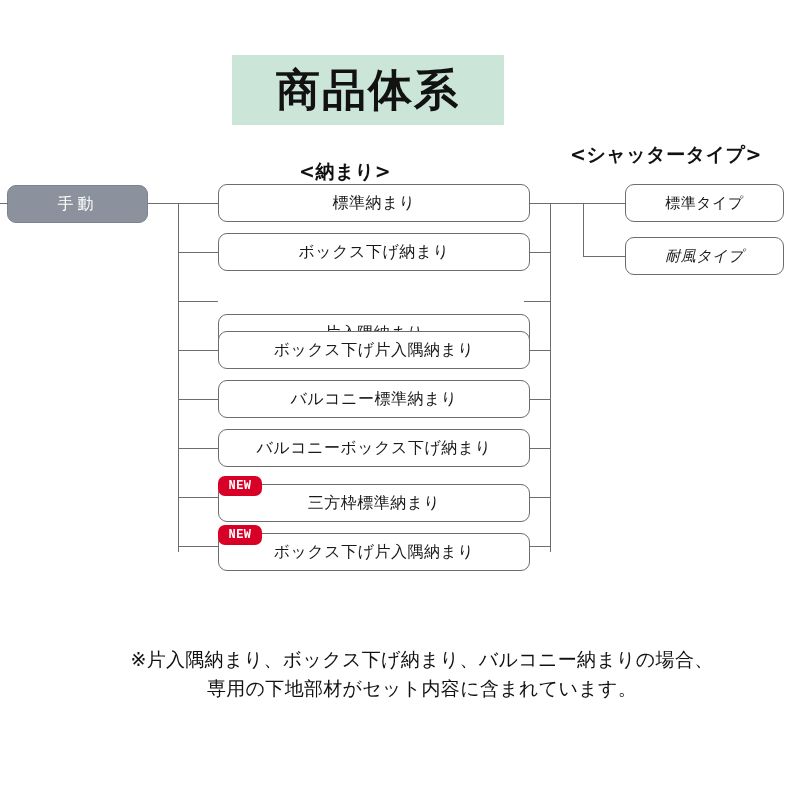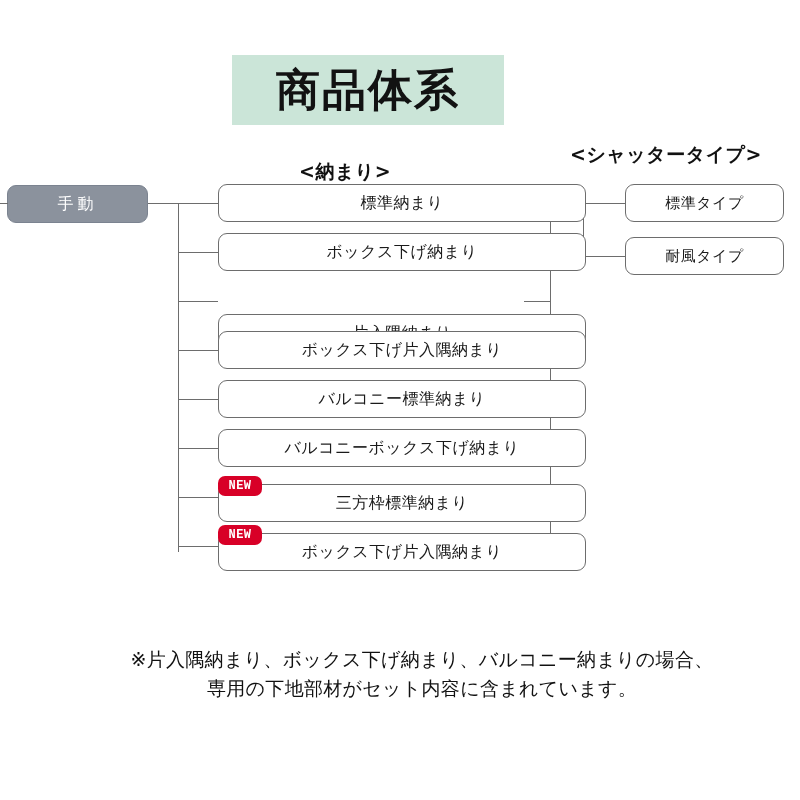--- a/index.html
+++ b/index.html
@@ -86,21 +86,21 @@
     justify-content: center;
   }
   .node-box .node-label {
     font-size: 16px;
     color: #1a1a1a;
     white-space: nowrap;
     letter-spacing: 0.5px;
   }
   .mid-box {
     left: 218px;
-    width: 368px;
+    width: 312px;
     height: 38px;
   }
   .right-box {
     left: 625px;
     width: 159px;
     height: 38px;
   }
   .right-box .node-label { font-size: 15px; }
 
   
@@ -222,21 +222,21 @@
   <div class="new-badge" style="top:476px;">
     <span class="badge-text">NEW</span>
   </div>
   <div class="new-badge" style="top:525px;">
     <span class="badge-text">NEW</span>
   </div>
 
   <div class="node-box right-box" style="top:184px;">
     <span class="node-label">標準タイプ</span>
   </div>
-  <div class="node-box right-box" style="top:237px;">
+  <div class="node-box right-box" style="top:237px;font-style:italic;">
     <span class="node-label">耐風タイプ</span>
   </div>
 
   <div class="footnote">
     <div>※片入隅納まり、ボックス下げ納まり、バルコニー納まりの場合、</div>
     <div>専用の下地部材がセット内容に含まれています。</div>
   </div>
 
 </div>
 

